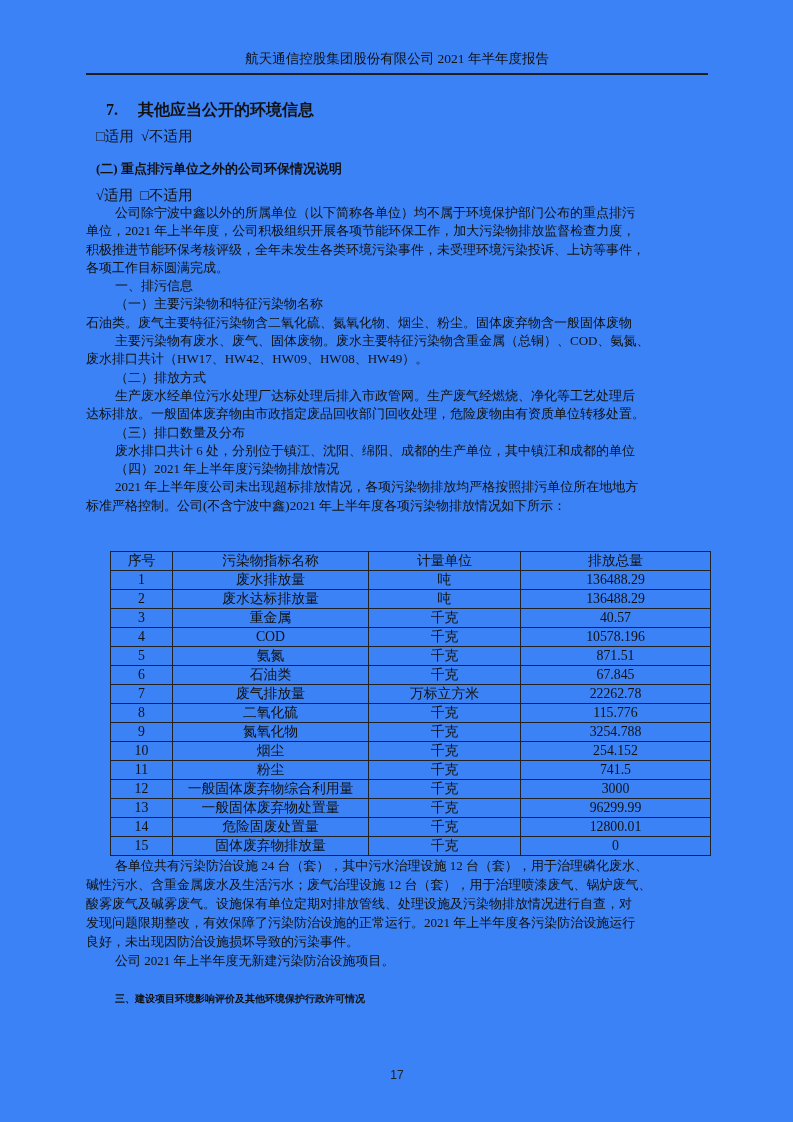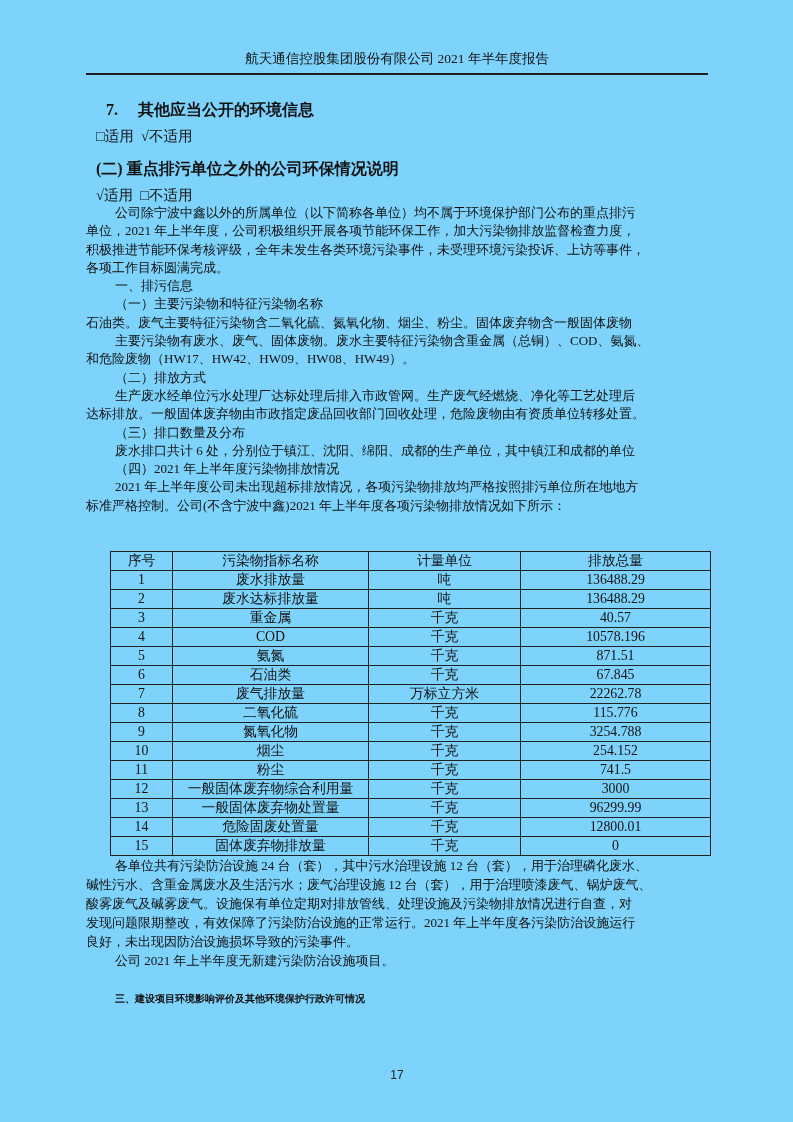--- a/index.html
+++ b/index.html
@@ -1,19 +1,19 @@
 <!DOCTYPE html>
 <html lang="zh"><head>
 <meta charset="utf-8">
 <style>
   html,body{margin:0;padding:0;background:#e9e9e9;}
   .page{
     position:relative;
     width:793px;height:1122px;
-    background:#7dd3fc;
+    background:#3b82f6;
     margin:0 auto;
     overflow:hidden;
     font-family:"Liberation Serif","DejaVu Serif",serif;
     color:#111;
   }
   .content{position:absolute;left:86px;top:0;width:622px;}
   .doc-header-title{
     position:absolute;top:50px;left:0;width:622px;
     text-align:center;font-size:13.5px;line-height:18px;
     white-space:nowrap;
@@ -28,21 +28,21 @@
   }
   .h-num .num{margin-right:20px;}
   .appl{
     position:absolute;left:10px;
     font-size:14.5px;line-height:19px;white-space:pre;
   }
   .a1{top:127px;}
   .a2{top:186px;}
   .h-sub{
     position:absolute;top:158px;left:10px;
-    font-size:16px;font-weight:bold;line-height:21px;white-space:nowrap;
+    font-size:13px;font-weight:bold;line-height:21px;white-space:nowrap;
   }
   .textblock{position:absolute;left:0;width:622px;}
   .pre-table{top:204px;}
   .post-table{top:856px;}
   .textblock .line{
     font-size:13px;line-height:18.3px;white-space:nowrap;
   }
   .post-table .line{line-height:19px;}
   .textblock .line.ind{text-indent:29px;}
   .h-bold{
@@ -91,21 +91,21 @@
 
     <div class="textblock pre-table">
         <div class="line ind">公司除宁波中鑫以外的所属单位（以下简称各单位）均不属于环境保护部门公布的重点排污</div>
         <div class="line">单位，2021 年上半年度，公司积极组织开展各项节能环保工作，加大污染物排放监督检查力度，</div>
         <div class="line">积极推进节能环保考核评级，全年未发生各类环境污染事件，未受理环境污染投诉、上访等事件，</div>
         <div class="line">各项工作目标圆满完成。</div>
         <div class="line ind">一、排污信息</div>
         <div class="line ind">（一）主要污染物和特征污染物名称</div>
         <div class="line">石油类。废气主要特征污染物含二氧化硫、氮氧化物、烟尘、粉尘。固体废弃物含一般固体废物</div>
         <div class="line ind">主要污染物有废水、废气、固体废物。废水主要特征污染物含重金属（总铜）、COD、氨氮、</div>
-        <div class="line">和危险废物（HW17、HW42、HW09、HW08、HW49）。</div>
+        <div class="line">废水排口共计（HW17、HW42、HW09、HW08、HW49）。</div>
         <div class="line ind">（二）排放方式</div>
         <div class="line ind">生产废水经单位污水处理厂达标处理后排入市政管网。生产废气经燃烧、净化等工艺处理后</div>
         <div class="line">达标排放。一般固体废弃物由市政指定废品回收部门回收处理，危险废物由有资质单位转移处置。</div>
         <div class="line ind">（三）排口数量及分布</div>
         <div class="line ind">废水排口共计 6 处，分别位于镇江、沈阳、绵阳、成都的生产单位，其中镇江和成都的单位</div>
         <div class="line ind">（四）2021 年上半年度污染物排放情况</div>
         <div class="line ind">2021 年上半年度公司未出现超标排放情况，各项污染物排放均严格按照排污单位所在地地方</div>
         <div class="line">标准严格控制。公司(不含宁波中鑫)2021 年上半年度各项污染物排放情况如下所示：</div>
       </div>
 

